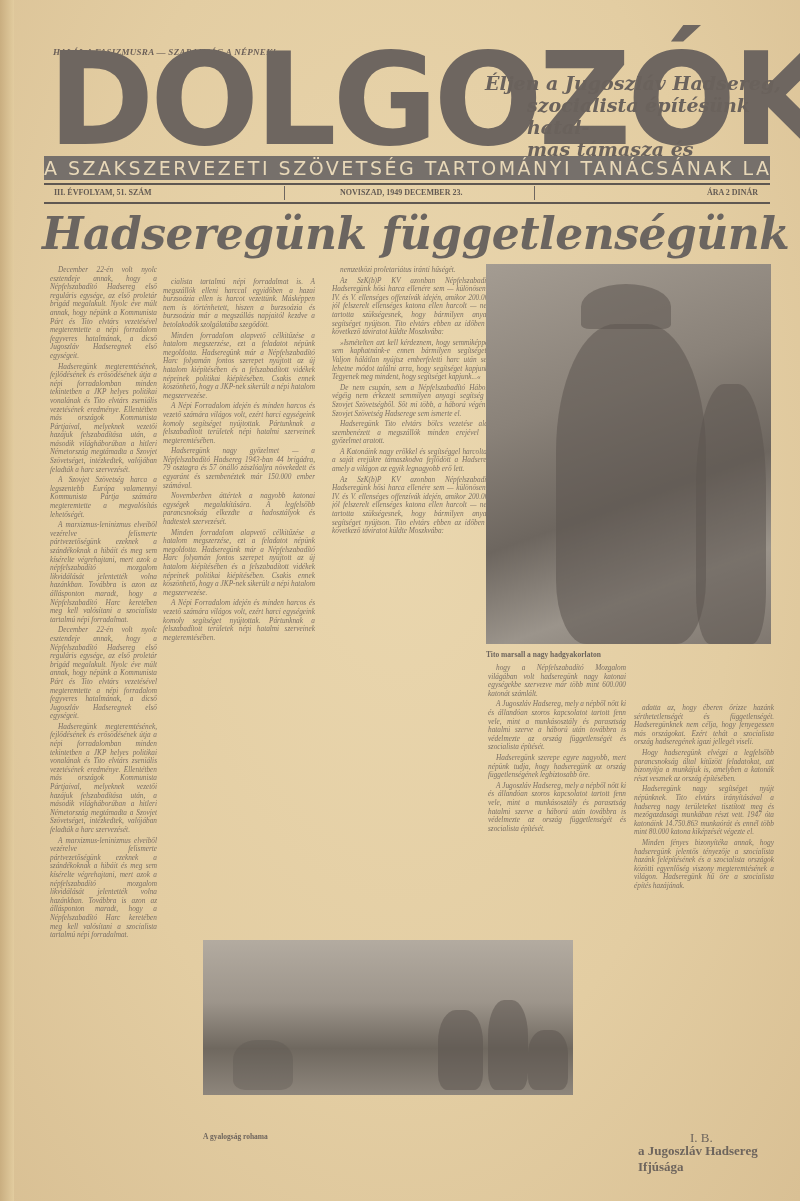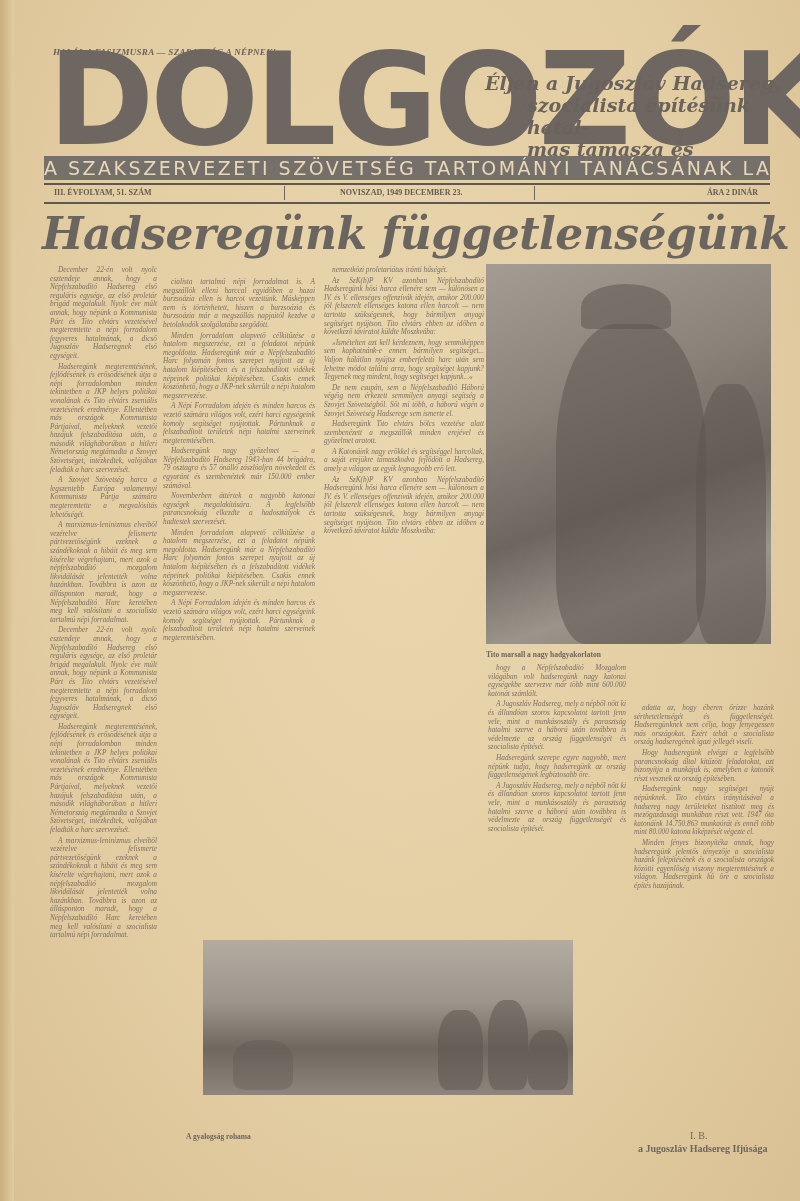--- a/index.html
+++ b/index.html
@@ -16,21 +16,21 @@
   .infobar span{position:absolute;top:2px;}
   .vsep{position:absolute;top:0;width:1px;height:14px;background:#6e665f;}
   .headline{position:absolute;left:42px;top:208px;width:730px;font-family:"DejaVu Serif",serif;font-style:italic;font-weight:bold;font-size:44px;line-height:52px;color:#6b6560;letter-spacing:-0.5px;white-space:nowrap;}
   .col{position:absolute;font-family:"Liberation Serif",serif;font-size:7.3px;line-height:8.6px;color:#7a6f64;text-align:justify;overflow:hidden;font-style:italic;}
   .col p{margin:0 0 2px 0;text-indent:8px;}
   .photo{position:absolute;background:#8f877e;overflow:hidden;}
   .photo1{left:486px;top:264px;width:285px;height:380px;background:linear-gradient(160deg,#a49c92 0%,#8a8279 35%,#6d665f 60%,#9b948b 80%,#7f776f 100%);}
   .photo2{left:203px;top:940px;width:370px;height:155px;background:linear-gradient(180deg,#b3aba0 0%,#9d958b 40%,#6f685f 70%,#8e867c 100%);}
   .caption{position:absolute;font-family:"Liberation Serif",serif;font-size:7.5px;font-weight:bold;color:#6e655d;text-align:left;}
   .shape{position:absolute;background:#5d5650;opacity:0.55;border-radius:40% 40% 20% 20%;}
-  .sig{position:absolute;font-family:"Liberation Serif",serif;font-size:10px;color:#6e655d;}
+  .sig{position:absolute;font-family:"Liberation Serif",serif;font-size:13px;color:#6e655d;}
 </style>
 </head>
 <body>
 
 <div class="paper"></div>
 <div class="leftedge"></div>
 
 <div class="motto">HALÁL A FASIZMUSRA — SZABADSÁG A NÉPNEK!</div>
 <div class="masthead">DOLGOZÓK</div>
 
@@ -67,21 +67,21 @@
 <div class="col" style="left:163px;top:278px;width:152px;height:668px;">
   <p>cialista tartalmú népi forradalmat is. A megszállók elleni harccal egyidőben a hazai burzsoázia ellen is harcot vezettünk. Másképpen nem is történhetett, hiszen a burzsoázia és burzsoázia már a megszállás napjaitól kezdve a betolakodók szolgálatába szegődött.</p>
   <p>Minden forradalom alapvető célkitűzése a hatalom megszerzése, ezt a feladatot népünk megoldotta. Hadseregünk már a Népfelszabadító Harc folyamán fontos szerepet nyújtott az új hatalom kiépítésében és a felszabadított vidékek népeinek politikai kiépítésében. Csakis ennek köszönhető, hogy a JKP-nek sikerült a népi hatalom megszervezése.</p>
   <p>A Népi Forradalom idején és minden harcos és vezető számára világos volt, ezért harci egységeink komoly segítséget nyújtottak. Pártunknak a felszabadított területek népi hatalmi szerveinek megteremtésében.</p>
   <p>Hadseregünk nagy győzelmet — a Népfelszabadító Hadsereg 1943-ban 44 brigádra, 79 osztagra és 57 önálló zászlóaljra növekedett és egyaránt és szembenéztek már 150.000 ember számával.</p>
   <p>Novemberben áttértek a nagyobb katonai egységek megalakítására. A legfelsőbb parancsnokság elkezdte a hadosztályok és hadtestek szervezését.</p>
   <p>Minden forradalom alapvető célkitűzése a hatalom megszerzése, ezt a feladatot népünk megoldotta. Hadseregünk már a Népfelszabadító Harc folyamán fontos szerepet nyújtott az új hatalom kiépítésében és a felszabadított vidékek népeinek politikai kiépítésében. Csakis ennek köszönhető, hogy a JKP-nek sikerült a népi hatalom megszervezése.</p>
   <p>A Népi Forradalom idején és minden harcos és vezető számára világos volt, ezért harci egységeink komoly segítséget nyújtottak. Pártunknak a felszabadított területek népi hatalmi szerveinek megteremtésében.</p>
 </div>
 
-<div class="col" style="left:324px;top:266px;width:160px;height:668px;">
+<div class="col" style="left:332px;top:266px;width:160px;height:668px;">
   <p>nemzetközi proletariátus iránti hűségét.</p>
   <p>Az SzK(b)P KV azonban Népfelszabadító Hadseregünk hősi harca ellenére sem — különösen a IV. és V. ellenséges offenzívák idején, amikor 200.000 jól felszerelt ellenséges katona ellen harcolt — nem tartotta szükségesnek, hogy bármilyen anyagi segítséget nyújtson. Tito elvtárs ebben az időben a következő táviratot küldte Moszkvába:</p>
   <p>»Ismételten azt kell kérdeznem, hogy semmiképpen sem kaphatnánk-e ennen bármilyen segítséget... Valjon hálátlan nyújtsz emberfeletti harc után sem lehetne módot találni arra, hogy segítséget kapjunk? Tegyenek meg mindent, hogy segítséget kapjunk...«</p>
   <p>De nem csupán, sem a Népfelszabadító Háború végéig nem érkezett semmilyen anyagi segítség a Szovjet Szövetségből. Sőt mi több, a háború végén a Szovjet Szövetség Hadserege sem ismerte el.</p>
   <p>Hadseregünk Tito elvtárs bölcs vezetése alatt szembenézett a megszállók minden erejével és győzelmet aratott.</p>
   <p>A Katonáink nagy erőkkel és segítséggel harcoltak, a saját erejükre támaszkodva fejlődött a Hadsereg, amely a világon az egyik legnagyobb erő lett.</p>
   <p>Az SzK(b)P KV azonban Népfelszabadító Hadseregünk hősi harca ellenére sem — különösen a IV. és V. ellenséges offenzívák idején, amikor 200.000 jól felszerelt ellenséges katona ellen harcolt — nem tartotta szükségesnek, hogy bármilyen anyagi segítséget nyújtson. Tito elvtárs ebben az időben a következő táviratot küldte Moszkvába:</p>
 </div>
 
 <div class="photo photo1">
@@ -105,13 +105,13 @@
 </div>
 <div class="sig" style="left:690px;top:1130px;">I. B.</div>
 <div class="sig" style="left:638px;top:1143px;font-weight:bold;">a Jugoszláv Hadsereg Ifjúsága</div>
 
 <div class="photo photo2">
   <div class="shape" style="left:235px;top:70px;width:45px;height:80px;"></div>
   <div class="shape" style="left:285px;top:60px;width:40px;height:90px;"></div>
   <div class="shape" style="left:325px;top:90px;width:40px;height:60px;"></div>
   <div class="shape" style="left:30px;top:100px;width:60px;height:50px;opacity:0.35;"></div>
 </div>
-<div class="caption" style="left:186px;top:1132px;width:370px;">A gyalogság rohama</div>
+<div class="caption" style="left:203px;top:1132px;width:370px;">A gyalogság rohama</div>
 
 </body></html>

